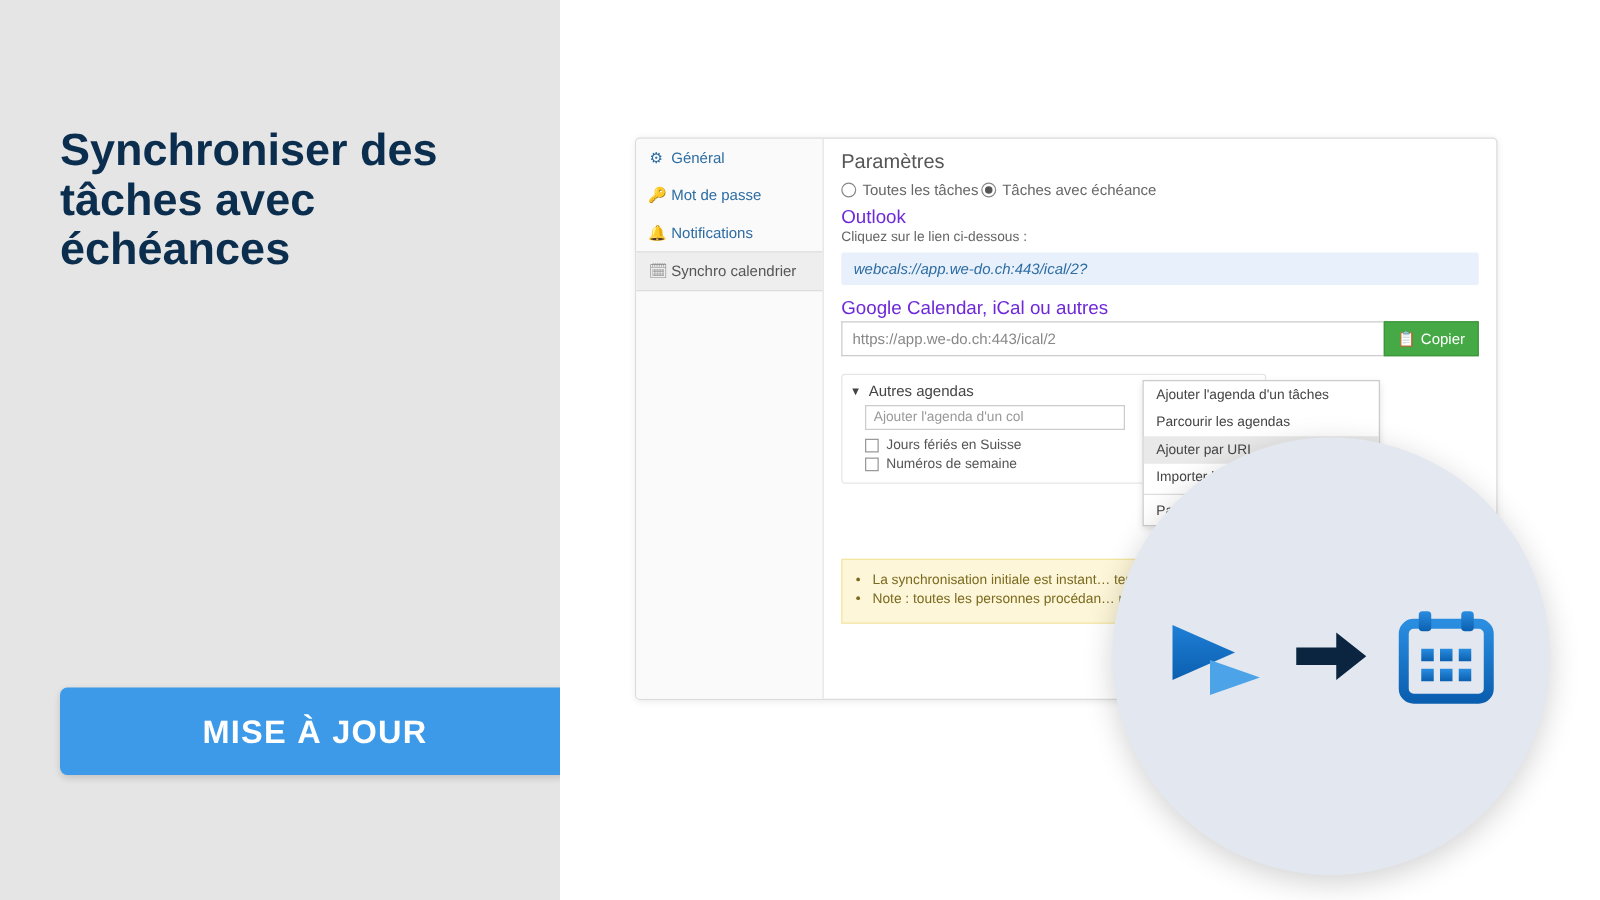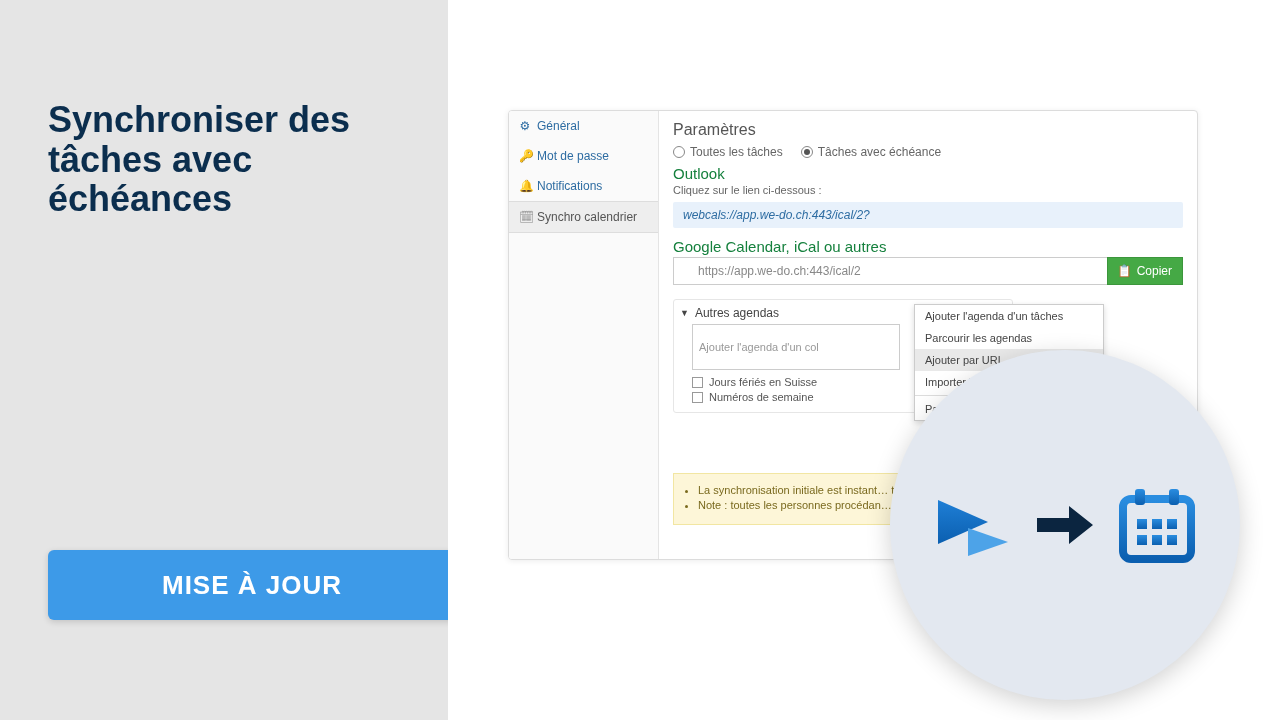--- a/index.html
+++ b/index.html
@@ -43,55 +43,55 @@
   }
   .sidebar .item.active {
     background: #eee; color: #555; border-top: 1px solid #ddd; border-bottom: 1px solid #ddd;
   }
   .sidebar .ico { width: 12px; display: inline-block; text-align: center; }
 
   .content {
     flex: 1; padding: 10px 14px; position: relative; overflow: hidden;
   }
   .content h2 { font-size: 16px; color: #555; font-weight: 500; margin-bottom: 6px; }
-  .radio-row { display: flex; gap: 18px; margin-bottom: 2px; align-items: center; }
+  .radio-row { display: flex; gap: 2px; margin-bottom: 2px; align-items: center; }
   .radio-row label { display: flex; align-items: center; gap: 5px; font-size: 12px; color: #666; }
   .radio { width:12px; height:12px; border:1px solid #888; border-radius:50%; display:inline-flex; align-items:center; justify-content:center; }
   .radio.checked::after { content:""; width:6px; height:6px; background:#555; border-radius:50%; }
 
-  .subhead { font-size: 15px; color: #15803d; margin: 6px 0 2px; }
+  .subhead { font-size: 15px; color: #6d28d9; margin: 6px 0 2px; }
   .hint { font-size: 11px; color: #666; margin-bottom: 6px; }
 
   .linkbox {
     background: #e8f1fb; color: #2d6ca2; font-size: 12px;
     padding: 6px 10px; border-radius: 2px; margin-bottom: 10px;
     white-space: nowrap; overflow: hidden; font-style: italic;
   }
 
   .copy-row { display: flex; margin-bottom: 14px; }
   .copy-row input {
-    flex: 1; border: 1px solid #ccc; border-right: none; padding: 6px 24px;
+    flex: 1; border: 1px solid #ccc; border-right: none; padding: 6px 8px;
     font-size: 12px; color: #888; background: #fff;
   }
   .copy-btn {
     background: #45a945; color: #fff; border: 1px solid #3c963c;
     padding: 0 10px; font-size: 12px; display: flex; align-items: center; gap: 4px;
     cursor: pointer;
   }
 
   
   .agendas-block { border: 1px solid #e6e6e6; border-radius: 3px; padding: 6px; position: relative; width: 340px; }
   .ag-header { font-size: 12px; color: #444; display: flex; align-items: center; gap: 6px; margin-bottom: 4px; }
   .ag-header .tri { font-size: 9px; }
   .dd-toggle {
     margin-left: auto; width: 16px; height: 14px; border:1px solid #aaa; background: linear-gradient(#fff,#e8e8e8);
     display:inline-flex; align-items:center; justify-content:center; font-size:8px;
   }
   .add-input {
-    width: 208px; border:1px solid #ccc; padding: 16px 6px; font-size:11px; color:#999;
+    width: 208px; border:1px solid #ccc; padding: 3px 6px; font-size:11px; color:#999;
     margin: 2px 0 6px 12px; display:block;
   }
   .ag-line { display:flex; align-items:center; gap:6px; font-size:11px; color:#555; margin-left:12px; margin-bottom:3px; }
   .cb { width:11px; height:11px; border:1px solid #999; background:#fff; }
 
   .dropdown {
     position:absolute; top: 4px; left: 240px; width: 190px; background:#fff;
     border:1px solid #ccc; box-shadow: 0 2px 6px rgba(0,0,0,.15); font-size:11px;
   }
   .dropdown div { padding: 5px 10px; color:#444; }

